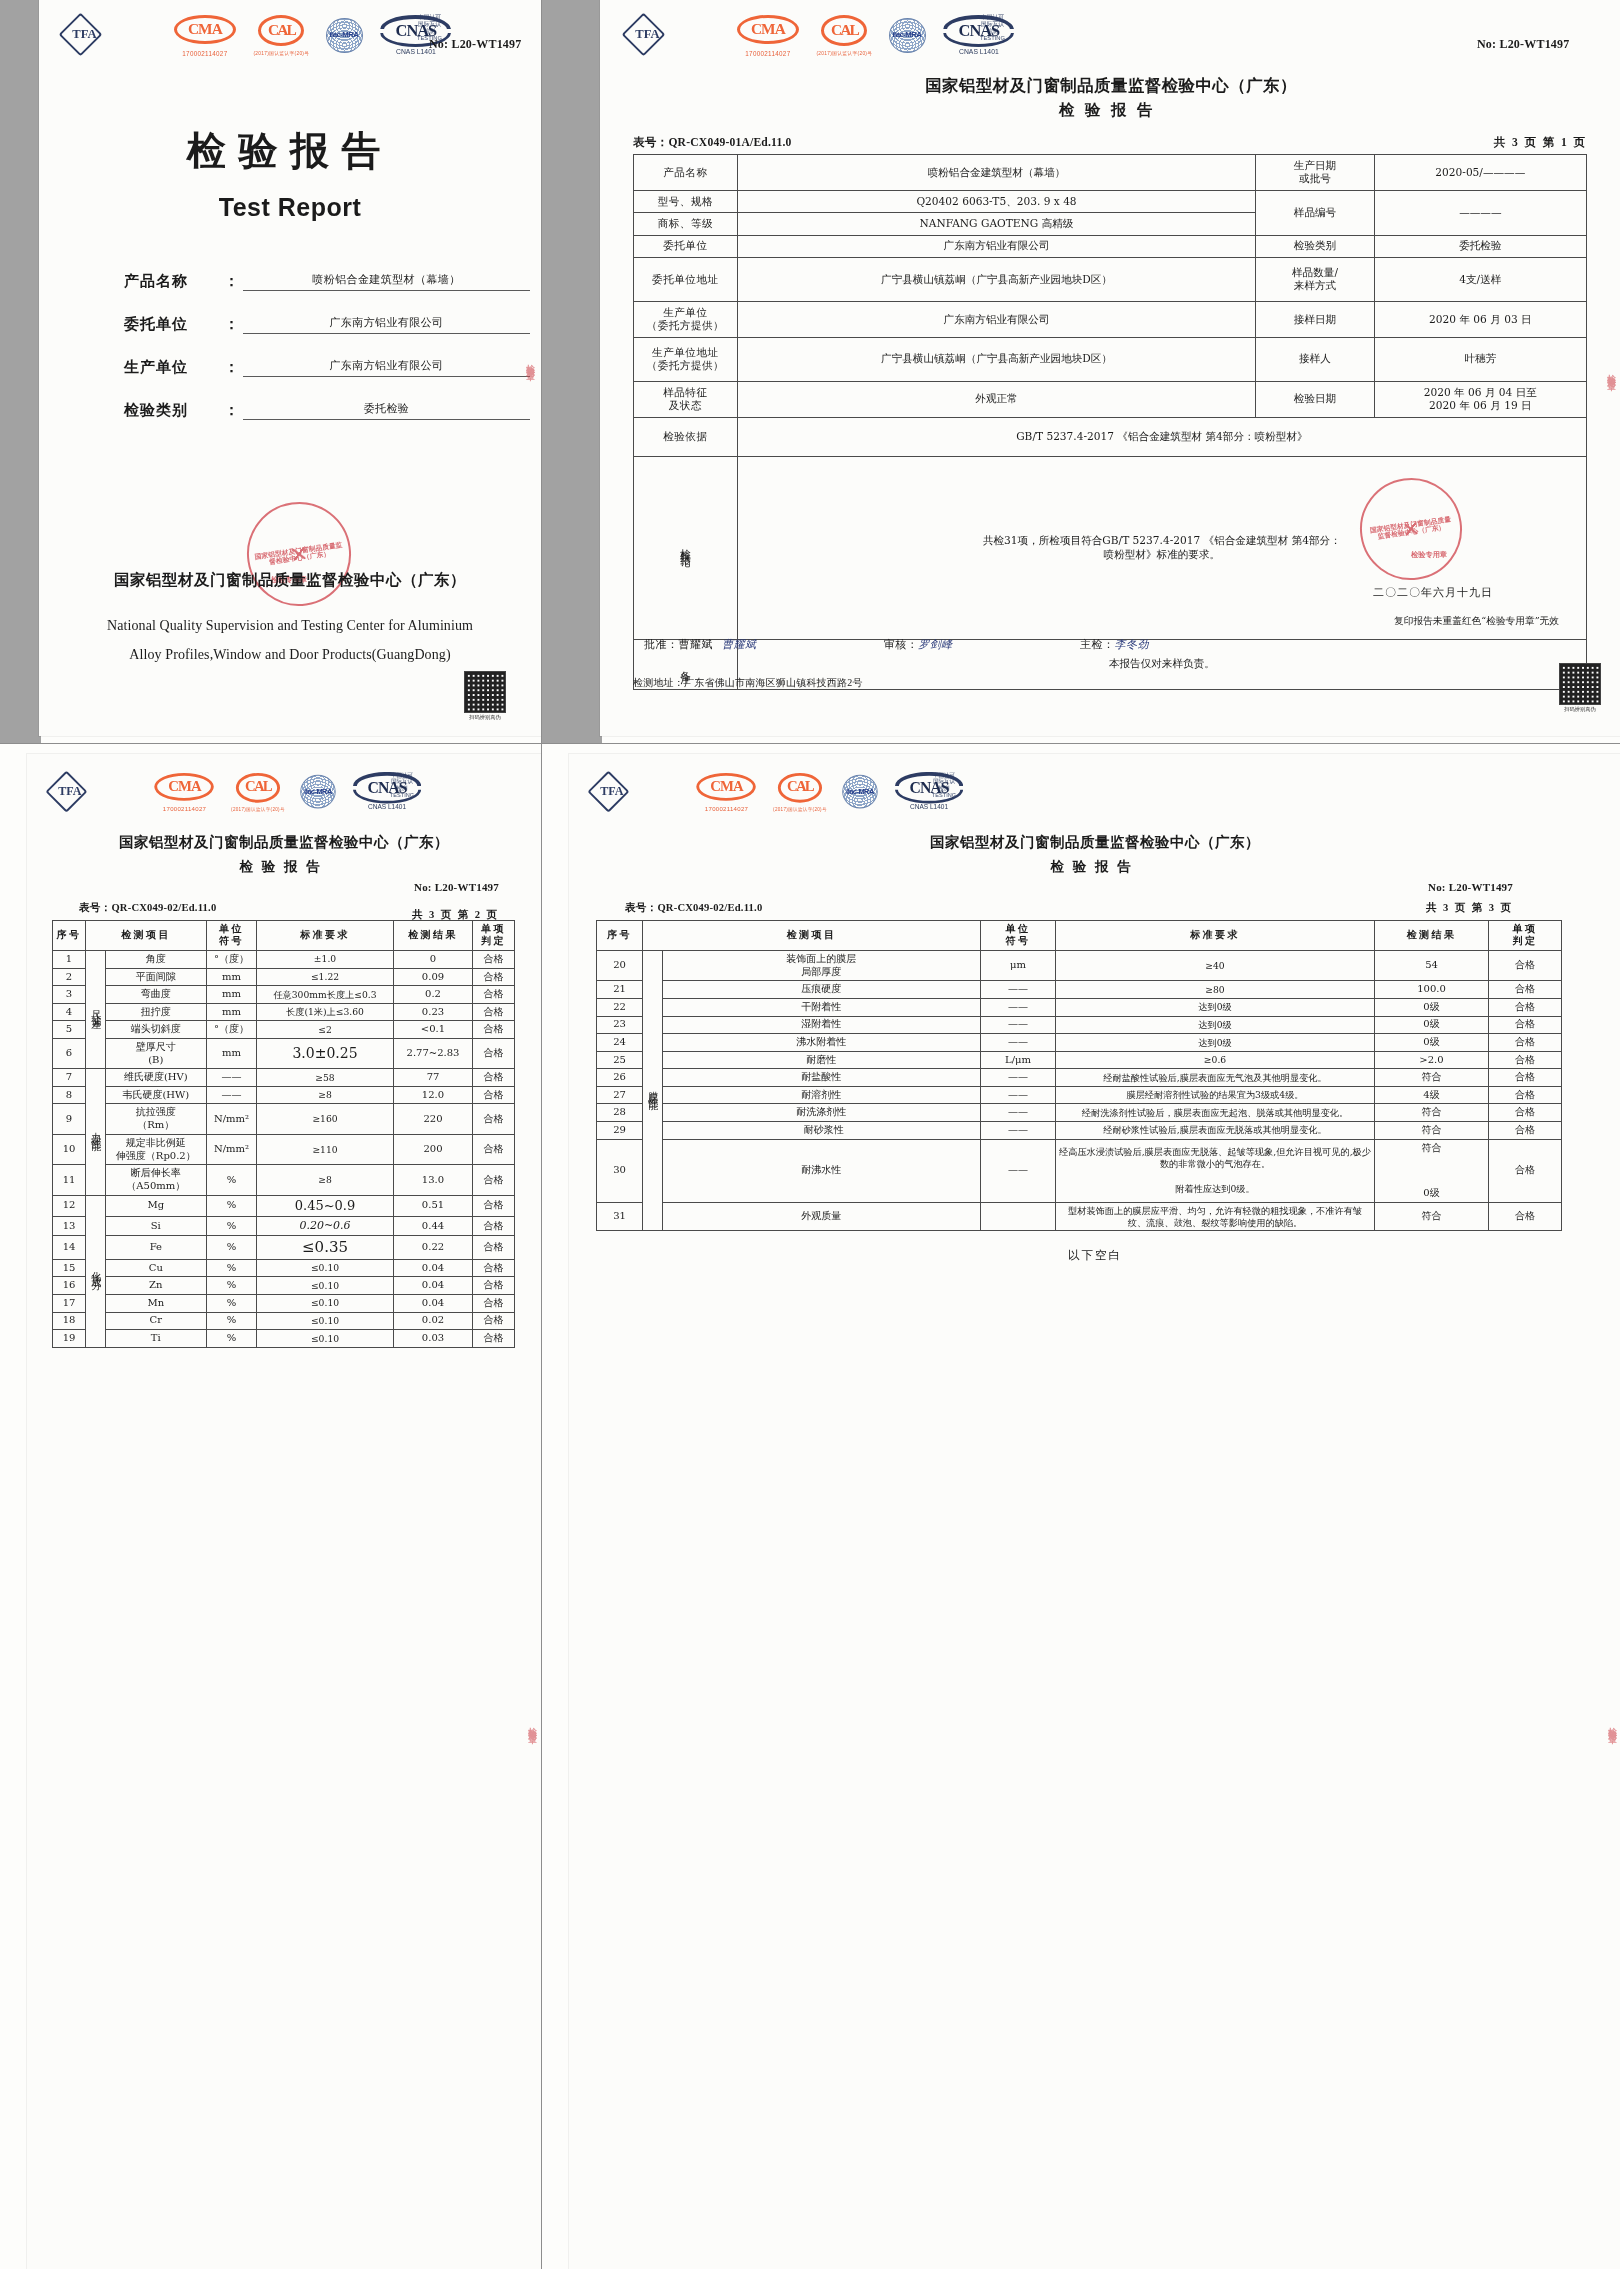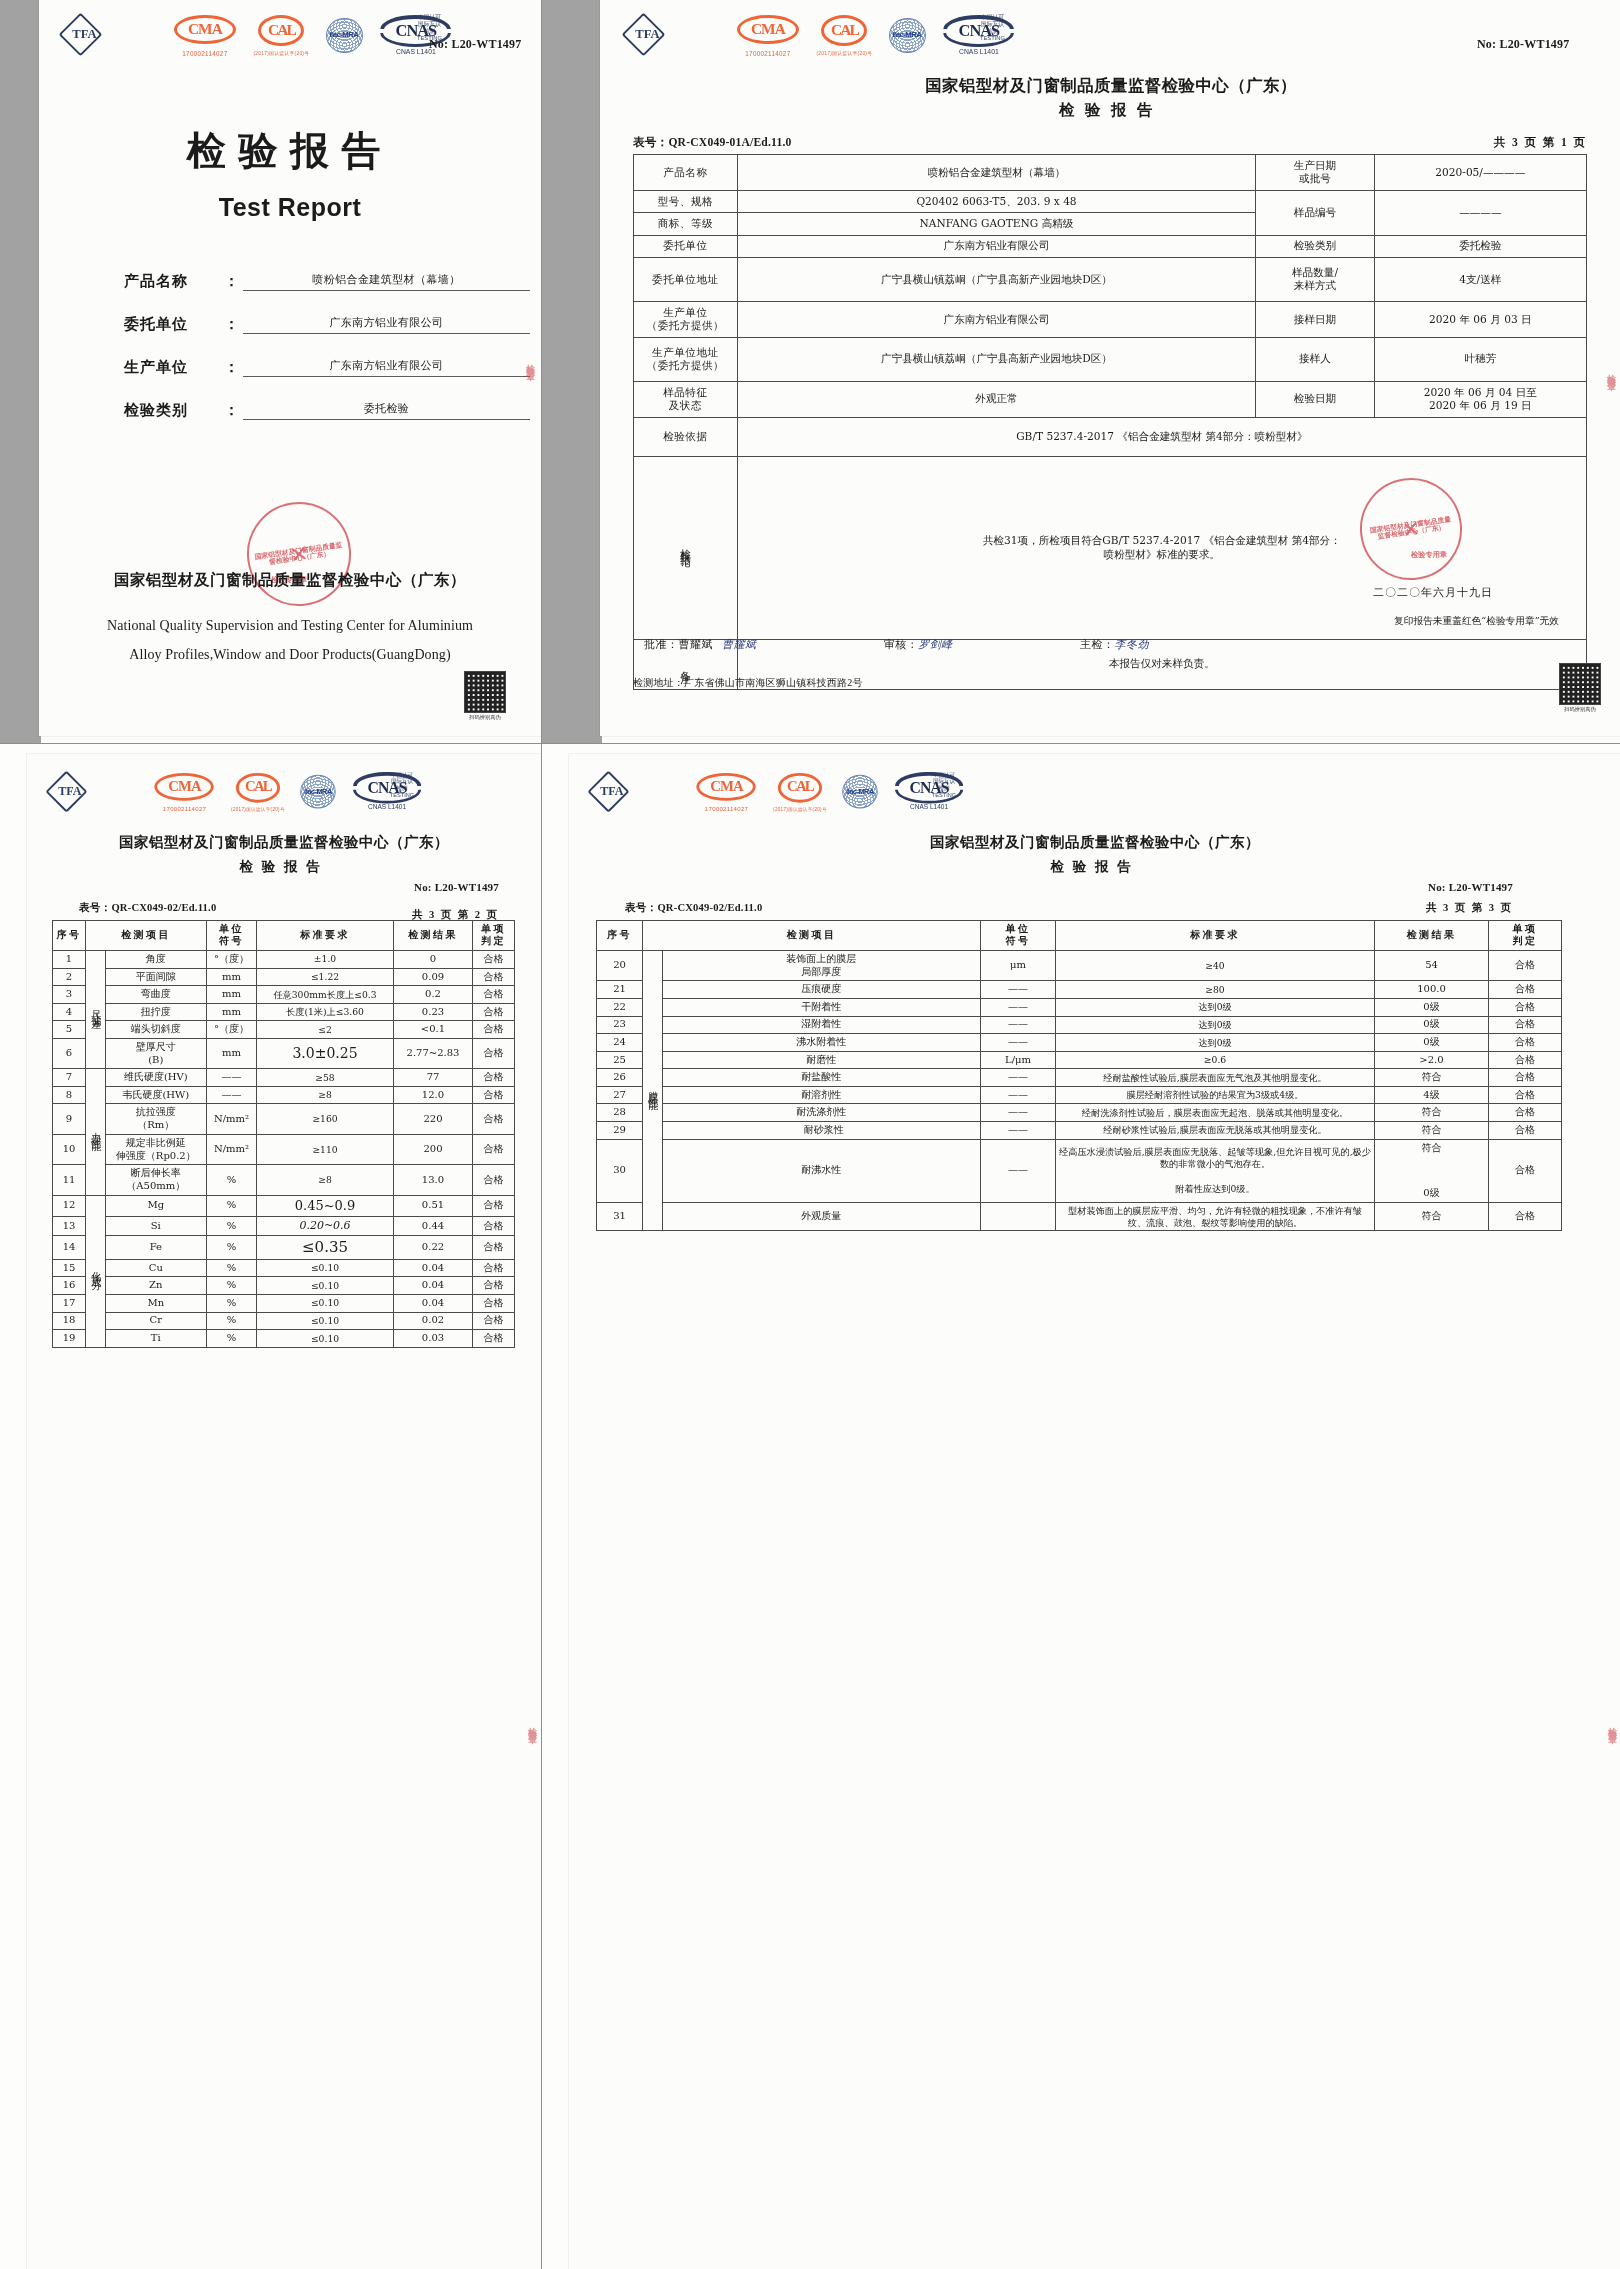--- a/index.html
+++ b/index.html
@@ -881,19 +881,20 @@
               <td>31</td>
               <td style="white-space: pre-line;">外观质量</td>
               <td></td>
               <td class="lft" style="font-size: 9.2px;">型材装饰面上的膜层应平滑、均匀，允许有轻微的粗找现象，不准许有皱纹、流痕、鼓泡、裂纹等影响使用的缺陷。</td>
               <td>符合</td>
               <td>合格</td>
             </tr>
           </tbody>
       </table>
 
+      <div class="below-blank" id="p4-blank" style="left: 0px; width: 1052px; text-align: center; top: 494px;">以下空白</div>
 
       <div class="side-stamp" style="right:1.9px; top:966px; height:97px;">检验专用章</div>
     </div>
   </div>
 
 </div>
 
 
 </body></html>

